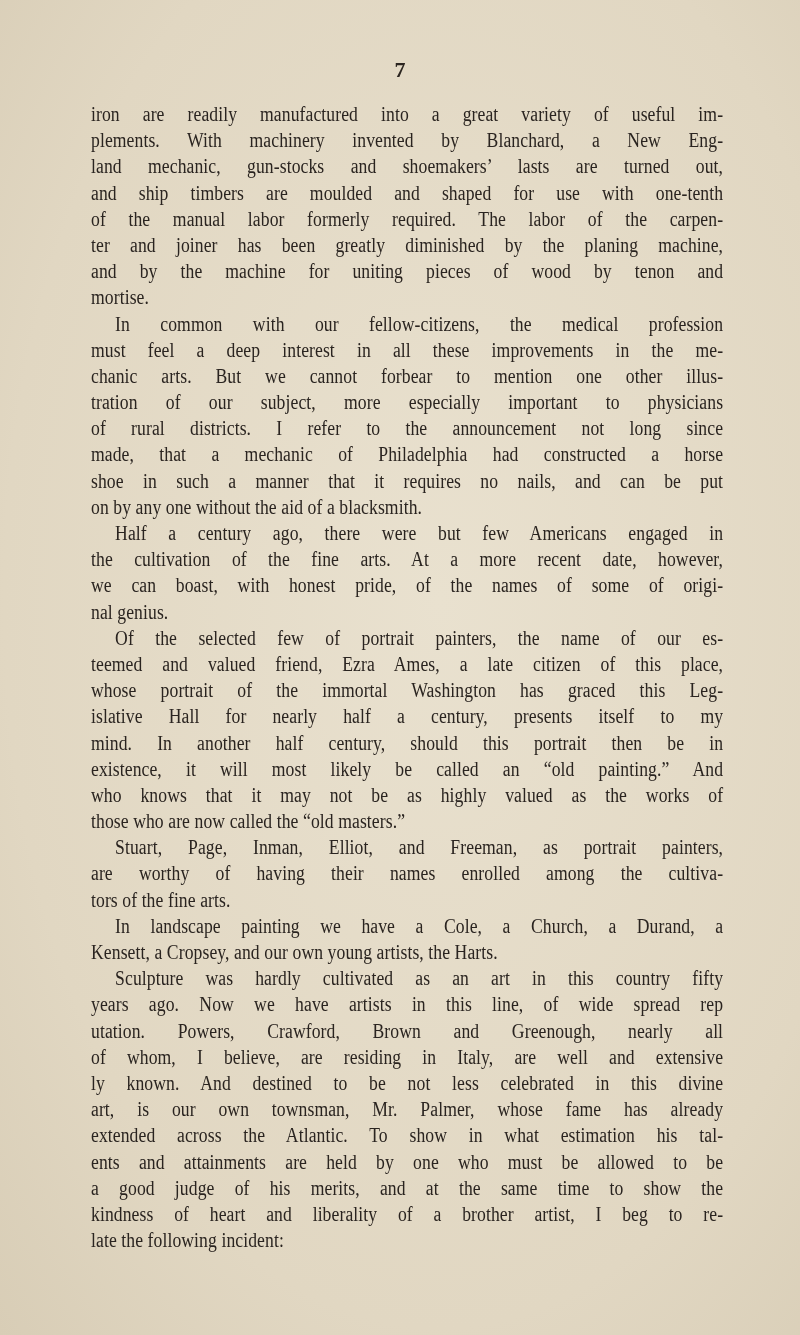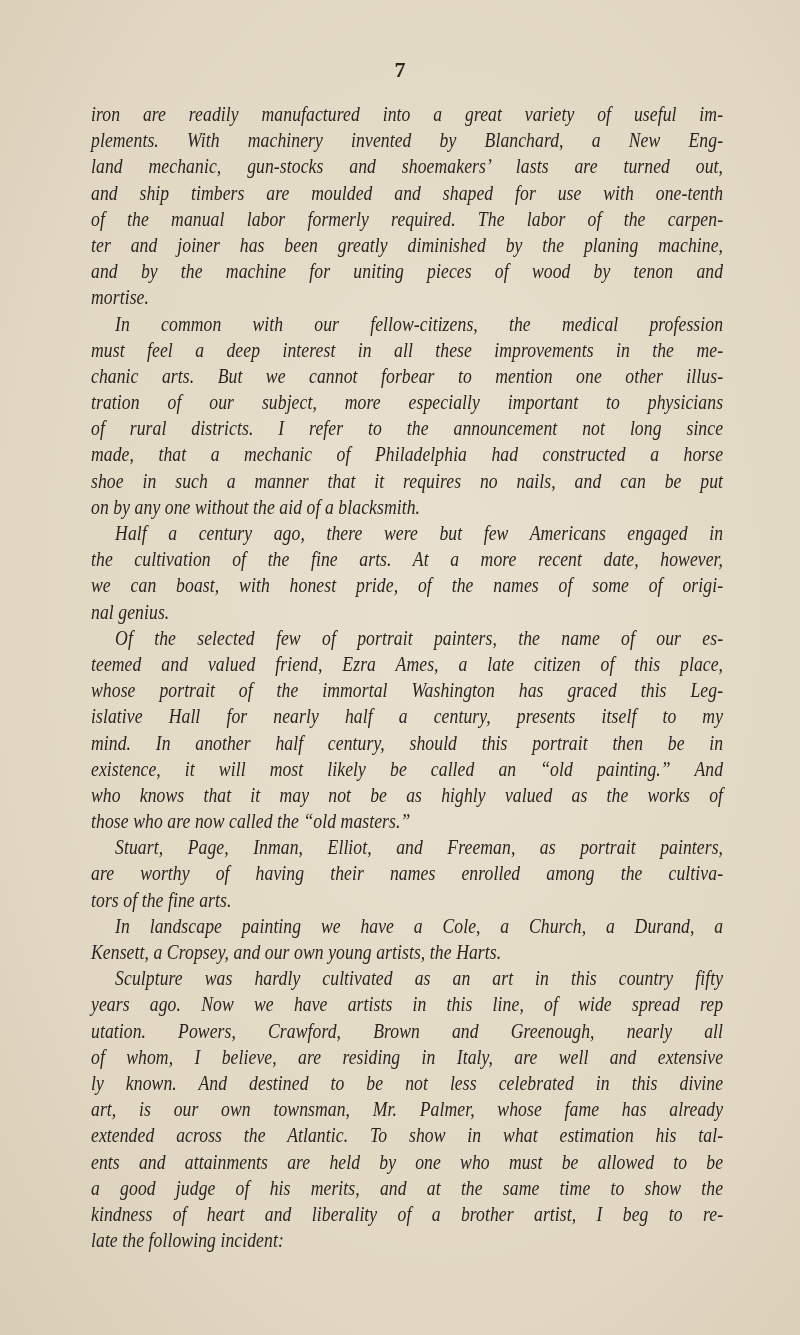--- a/index.html
+++ b/index.html
@@ -9,21 +9,21 @@
     background-image: radial-gradient(ellipse at 55% 45%, #e9e1cf 0%, #e1d7c2 70%, #d8cdb6 100%);
     font-family: "Liberation Serif", "DejaVu Serif", serif;
     color: #2a2420;
     position: relative;
   }
   .page-number {
     position: absolute; top: 57px; left: 0; width: 800px; text-align: center;
     font-size: 22px; font-weight: bold; color: #2b2520;
   }
   .text-block {
-    position: absolute; top: 101px; left: 91px; width: 632px; font-style: italic;
+    position: absolute; top: 101px; left: 91px; width: 632px;
   }
   .line {
     height: 26.2px; line-height: 26.2px;
     font-size: 20.5px; letter-spacing: 0.1px;
     white-space: nowrap;
     text-align: justify; text-align-last: justify;
     transform: scaleX(0.86); transform-origin: left center;
     width: 735px;
   }
   .line.last { text-align-last: left; }

